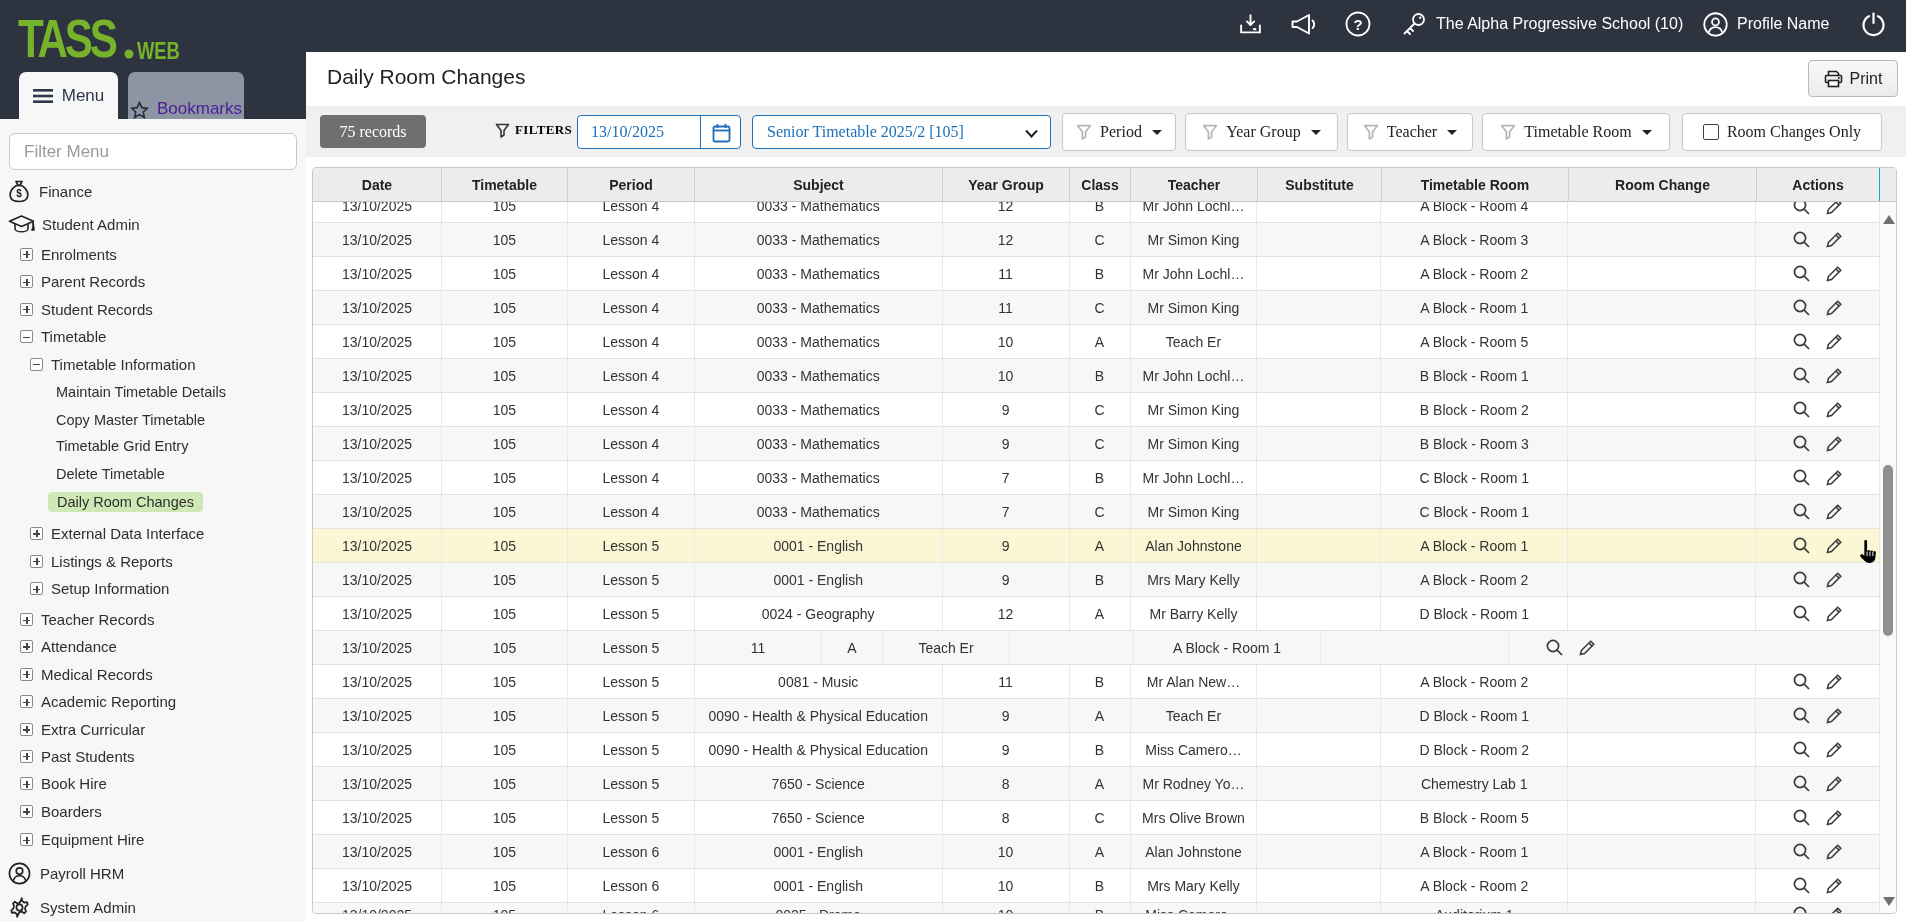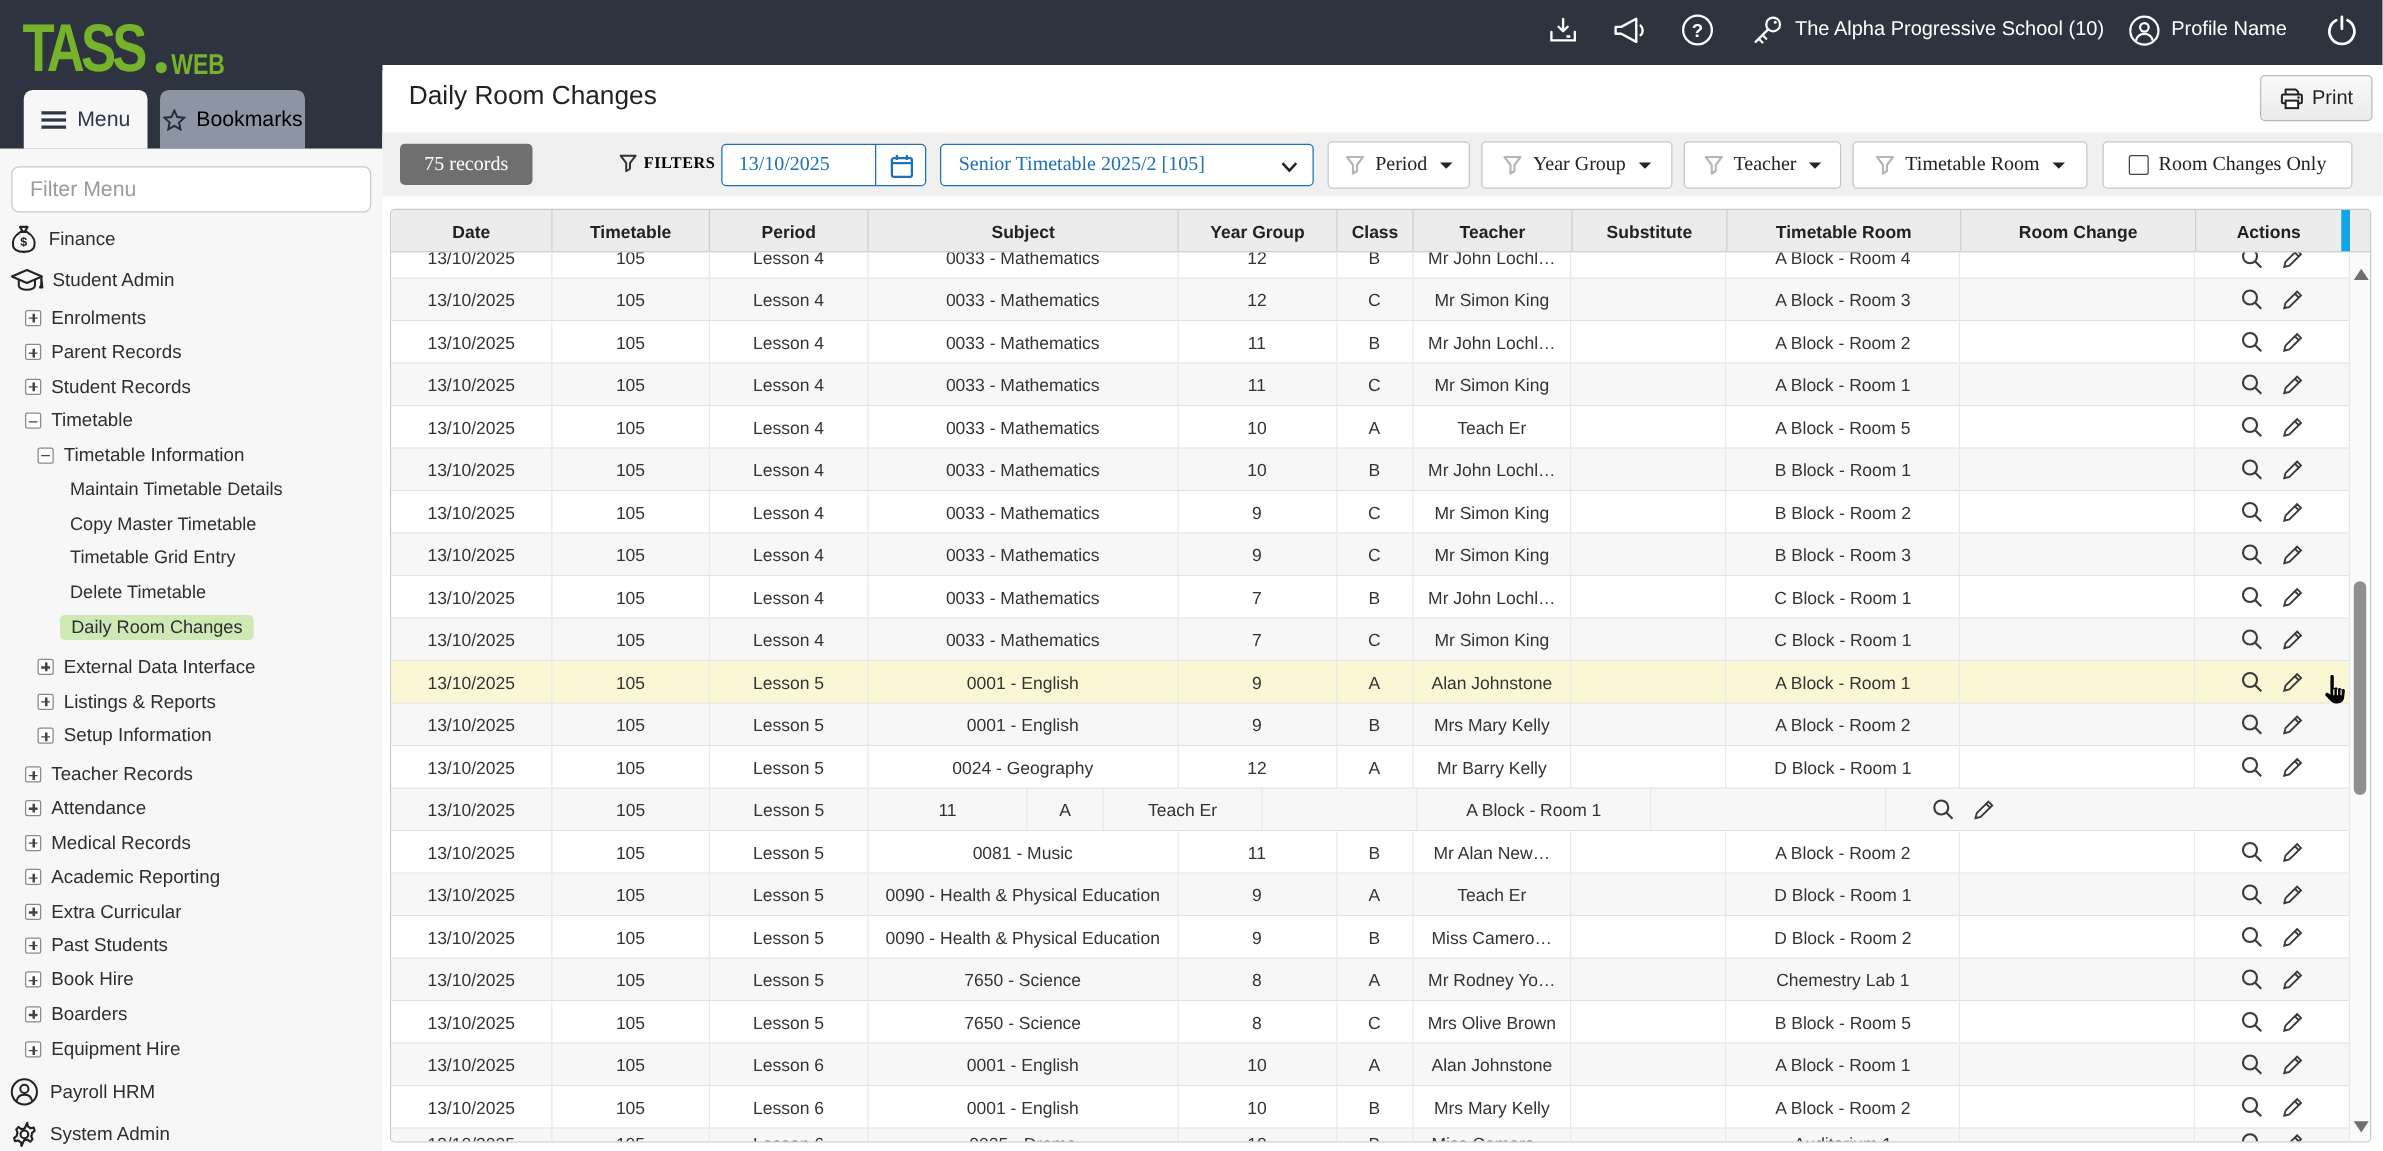--- a/index.html
+++ b/index.html
@@ -5,21 +5,21 @@
 * { margin:0; padding:0; box-sizing:border-box; }
 html,body { width:1906px; height:921px; overflow:hidden; font-family:"Liberation Sans", sans-serif; background:#fff; }
 .abs { position:absolute; }
 
 #topbar { position:absolute; left:0; top:0; width:1906px; height:52px; background:#2d3440; }
 #sidedark { position:absolute; left:0; top:52px; width:306px; height:67px; background:#2d3440; }
 #logo { position:absolute; left:11px; top:8px; }
 .topicon { position:absolute; top:-2px; height:52px; display:flex; align-items:center; color:#fff; font-size:16px; }
 
 #tabmenu { position:absolute; left:19px; top:72px; width:99px; height:47px; background:#f7f7f8; border-radius:7px 7px 0 0; display:flex; align-items:center; justify-content:center; gap:9px; color:#2c3747; font-size:17px; }
-#tabbook { position:absolute; left:128px; top:72px; width:116px; height:47px; background:#8d95a4; border-radius:7px 7px 0 0; display:flex; align-items:center; justify-content:center; gap:8px; color:#000000; font-size:17px; }
+#tabbook { position:absolute; left:128px; top:72px; width:116px; height:47px; background:#8d95a4; border-radius:7px 7px 0 0; display:flex; align-items:flex-end; justify-content:center; gap:8px; color:#4c1d95; font-size:17px; }
 
 #sidebar { position:absolute; left:0; top:119px; width:306px; height:802px; background:#f7f7f8; overflow:hidden; }
 #filtermenu { position:absolute; left:9px; top:14px; width:288px; height:37px; background:#fff; border:1px solid #c9c9c9; border-radius:6px; color:#9b9b9b; font-size:17px; line-height:35px; padding-left:14px; }
 .mi { position:absolute; height:24px; display:flex; align-items:center; font-size:15px; color:#2e2e2e; white-space:nowrap; }
 .mi svg { flex:0 0 auto; }
 .pm { display:inline-block; width:13px; height:13px; border:1px solid #8a8a8a; border-radius:2px; position:relative; background:#fff; margin-right:8px; }
 .pm::before { content:""; position:absolute; left:2px; top:5.5px; width:7px; height:1.4px; background:#444; }
 .pm.plus::after { content:""; position:absolute; left:5.3px; top:2.5px; width:1.4px; height:7px; background:#444; }
 .selgreen { background:#cfe9b6; border-radius:4px; padding:2px 9px; }
 
@@ -32,21 +32,21 @@
 .blubox { position:absolute; top:9px; height:34px; background:#fff; border:1px solid #1d70b7; border-radius:4px; color:#1d70b7; font-size:16px; display:flex; align-items:center; }
 .fbtn { position:absolute; top:7px; height:38px; background:#fff; border:1px solid #c6c6c6; border-radius:4px; color:#222; font-size:16px; display:flex; align-items:center; justify-content:center; gap:8px; }
 .caret { display:inline-block; width:0; height:0; border-left:5px solid transparent; border-right:5px solid transparent; border-top:5px solid #222; margin-left:2px; }
 
 #tablewrap { position:absolute; left:312px; top:167px; width:1585px; height:747px; border:1px solid #c9c9c9; border-radius:4px; background:#fff; overflow:hidden; }
 .trow { display:flex; width:1566px; border-bottom:1px solid #e2e2e2; }
 .trow > div { border-right:1px solid #e9e9e9; display:flex; align-items:center; justify-content:center; font-size:14px; color:#333; overflow:hidden; white-space:nowrap; }
 .trow > div:last-child { border-right:none; }
 #thead { display:flex; width:1584px; height:34px; background:#ececec; border-bottom:1px solid #c6c6c6; }
 #thead > div { border-right:1px solid #cfcfcf; display:flex; align-items:center; justify-content:center; font-size:14px; font-weight:bold; color:#222; }
-#thead > div:last-child { border-right:7px solid #0ea5e9; }
+#thead > div:last-child { border-right:1px solid #0ea5e9; }
 .c0{width:129px;} .c1{width:126px;} .c2{width:127px;} .c3{width:248px;} .c4{width:127px;} .c5{width:61px;} .c6{width:127px;} .c7{width:124px;} .c8{width:187px;} .c9{width:188px;} .c10{width:123px;}
 .odd { background:#fff; } .even { background:#f7f7f7; }
 .hl { background:#fbf7d5 !important; }
 .acticons { display:flex; gap:14px; align-items:center; justify-content:center; }
 
 #vsb { position:absolute; right:0; top:34px; width:17px; height:713px; background:#fafafa; border-left:1px solid #e8e8e8; }
 #vthumb { position:absolute; left:3px; top:263px; width:10px; height:171px; background:#909090; border-radius:5px; }
 .sbarrow { position:absolute; left:3.5px; width:0; height:0; }
 </style>
 </head>

